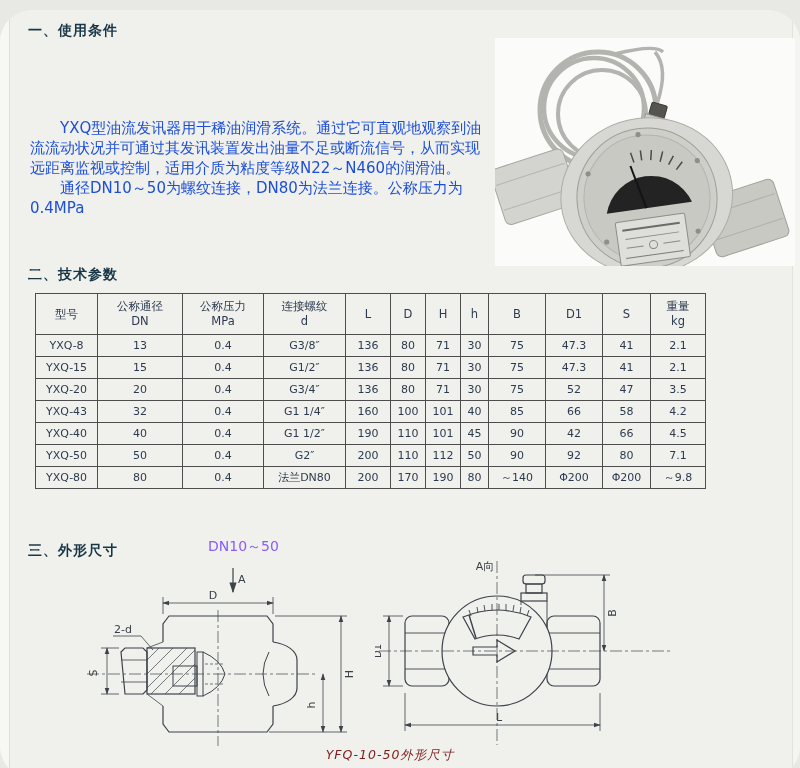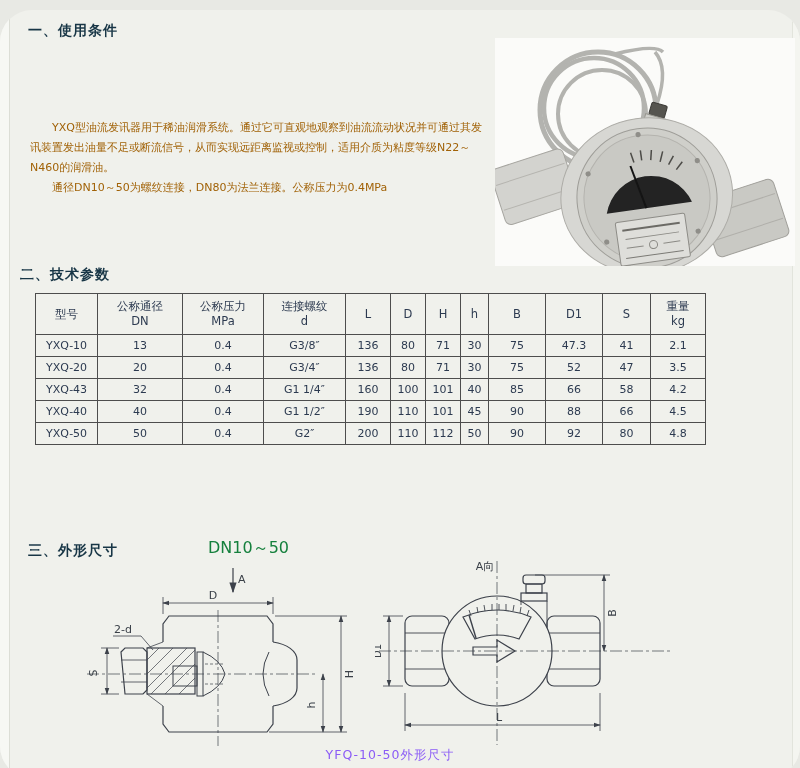--- a/index.html
+++ b/index.html
@@ -8,45 +8,45 @@
     background:#f0f1ec;overflow:hidden;
     font-family:"DejaVu Sans",sans-serif;color:#2e3d55;border-radius:32px;
   }
   .edge-left{position:absolute;left:0;top:0;width:9px;height:768px;background:#f7f8f4;border-right:1px solid #dcded6;}
   .edge-right{position:absolute;right:0;top:0;width:7px;height:768px;background:#f4f5f0;border-left:1px solid #e2e4dc;}
   .edge-bottom{position:absolute;left:0;bottom:0;width:800px;height:9px;background:#f6f7f2;border-top:1px solid #e4e6de;}
   h2.sec-title{
     position:absolute;margin:0;font-size:14px;font-weight:bold;color:#183646;letter-spacing:1px;
   }
   #sec1-title{left:28px;top:12px;}
-  #sec2-title{left:20px;top:256px;}
+  #sec2-title{left:28px;top:256px;}
   #sec3-title{left:28px;top:532px;}
-  .paras{position:absolute;left:30px;top:108px;width:462px;font-size:11px;line-height:20px;color:#a16207;}
+  .paras{position:absolute;left:30px;top:108px;width:462px;font-size:15px;line-height:20px;color:#1d4ed8;}
   .paras p{margin:0;text-indent:2em;}
   .photo-box{position:absolute;left:495px;top:28px;width:300px;height:228px;}
   
   .spec-table{
     position:absolute;left:35px;top:283px;width:670px;
     border-collapse:collapse;table-layout:fixed;
     font-size:11px;color:#2c3a50;
   }
   .spec-table th,.spec-table td{
     border:1px solid #4d4d4d;text-align:center;vertical-align:middle;
     padding:0;overflow:hidden;
   }
   .spec-table thead th{height:40px;font-weight:normal;font-size:11.5px;}
   .spec-table th span{white-space:pre-line;display:block;line-height:15px;}
   .spec-table tbody td{height:21px;}
   
   .drawing{position:absolute;}
-  #dn-label{position:absolute;left:208px;top:528px;font-size:16px;color:#15803d;}
+  #dn-label{position:absolute;left:208px;top:528px;font-size:14px;color:#8b5cf6;}
   svg text{font-family:"DejaVu Sans",sans-serif;fill:#3a4048;}
   .caption{
     position:absolute;left:0;top:737px;width:780px;text-align:center;
-    font-size:12.5px;color:#8b5cf6;letter-spacing:1px;
+    font-size:12.5px;color:#7f1d1d;letter-spacing:1px;font-style:italic;
   }
 </style>
 </head>
 <body>
 
 <div class="page">
   <div class="edge-left"></div>
   <div class="edge-right"></div>
   <div class="edge-bottom"></div>
 
@@ -184,24 +184,38 @@
             <span>S</span>
           </th>
         <th>
             <span>重量
 kg</span>
           </th>
       </tr>
     </thead>
     <tbody>
         <tr>
-          <td>YXQ-10</td>
+          <td>YXQ-8</td>
           <td>13</td>
           <td>0.4</td>
           <td>G3/8″</td>
+          <td>136</td>
+          <td>80</td>
+          <td>71</td>
+          <td>30</td>
+          <td>75</td>
+          <td>47.3</td>
+          <td>41</td>
+          <td>2.1</td>
+        </tr>
+        <tr>
+          <td>YXQ-15</td>
+          <td>15</td>
+          <td>0.4</td>
+          <td>G1/2″</td>
           <td>136</td>
           <td>80</td>
           <td>71</td>
           <td>30</td>
           <td>75</td>
           <td>47.3</td>
           <td>41</td>
           <td>2.1</td>
         </tr>
         <tr>
@@ -235,37 +249,51 @@
         <tr>
           <td>YXQ-40</td>
           <td>40</td>
           <td>0.4</td>
           <td>G1 1/2″</td>
           <td>190</td>
           <td>110</td>
           <td>101</td>
           <td>45</td>
           <td>90</td>
-          <td>88</td>
+          <td>42</td>
           <td>66</td>
           <td>4.5</td>
         </tr>
         <tr>
           <td>YXQ-50</td>
           <td>50</td>
           <td>0.4</td>
           <td>G2″</td>
           <td>200</td>
           <td>110</td>
           <td>112</td>
           <td>50</td>
           <td>90</td>
           <td>92</td>
           <td>80</td>
-          <td>4.8</td>
+          <td>7.1</td>
+        </tr>
+        <tr>
+          <td>YXQ-80</td>
+          <td>80</td>
+          <td>0.4</td>
+          <td>法兰DN80</td>
+          <td>200</td>
+          <td>170</td>
+          <td>190</td>
+          <td>80</td>
+          <td>～140</td>
+          <td>Φ200</td>
+          <td>Φ200</td>
+          <td>～9.8</td>
         </tr>
       </tbody>
   </table>
 
   <h2 class="sec-title" id="sec3-title">三、外形尺寸</h2>
   <div id="dn-label">DN10～50</div>
 
   <svg class="drawing" style="left:85px;top:546px;" width="280" height="192" viewBox="0 0 280 192">
     <defs>
       <marker id="ae1" markerWidth="9" markerHeight="8" refX="8" refY="4" orient="auto">

